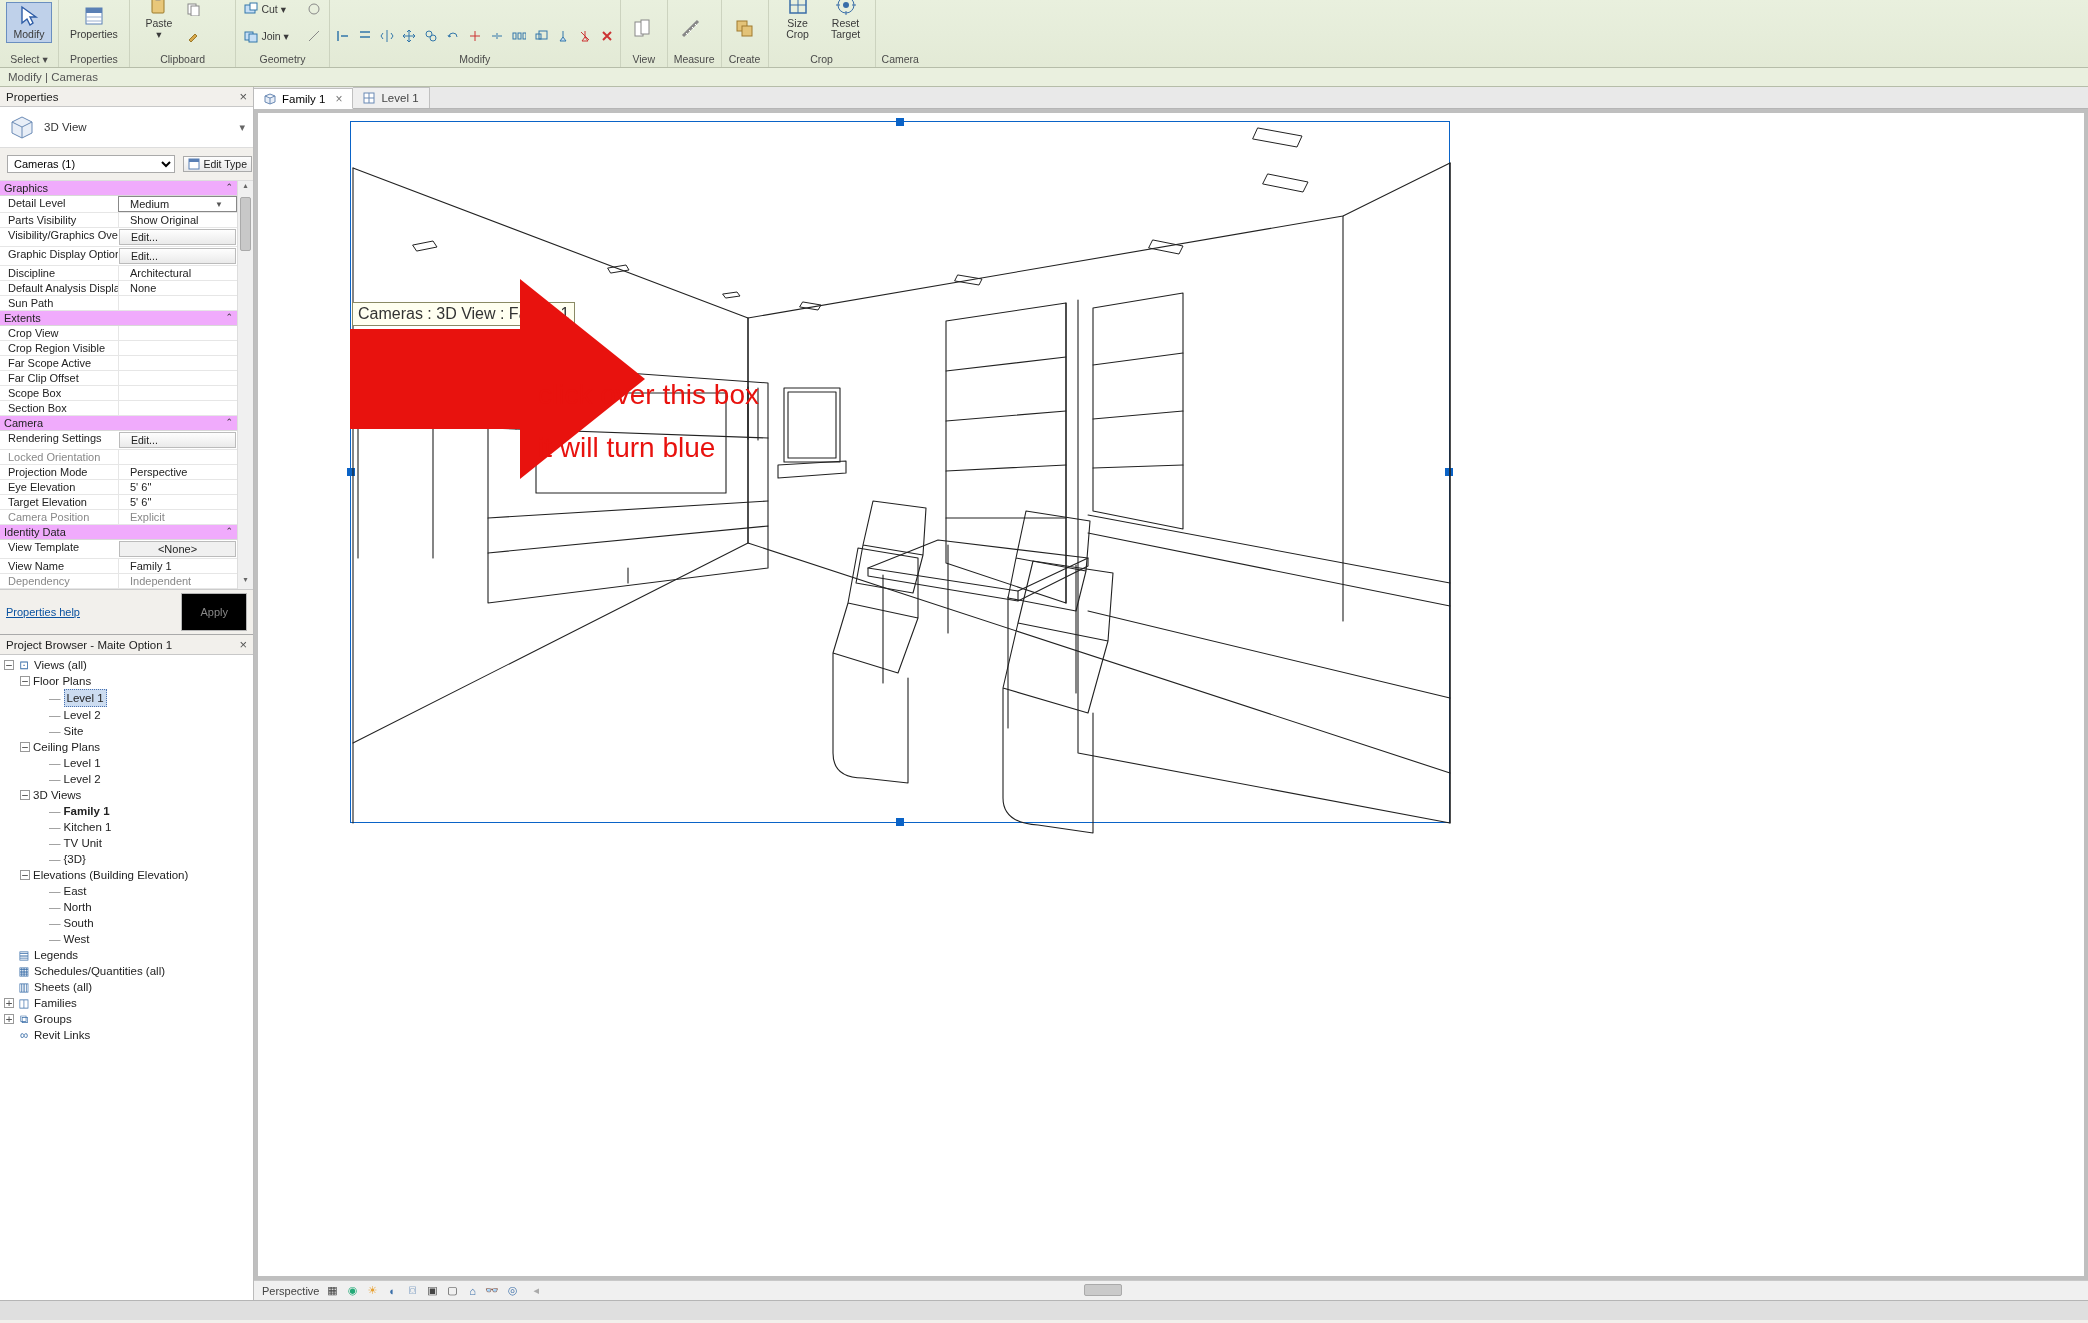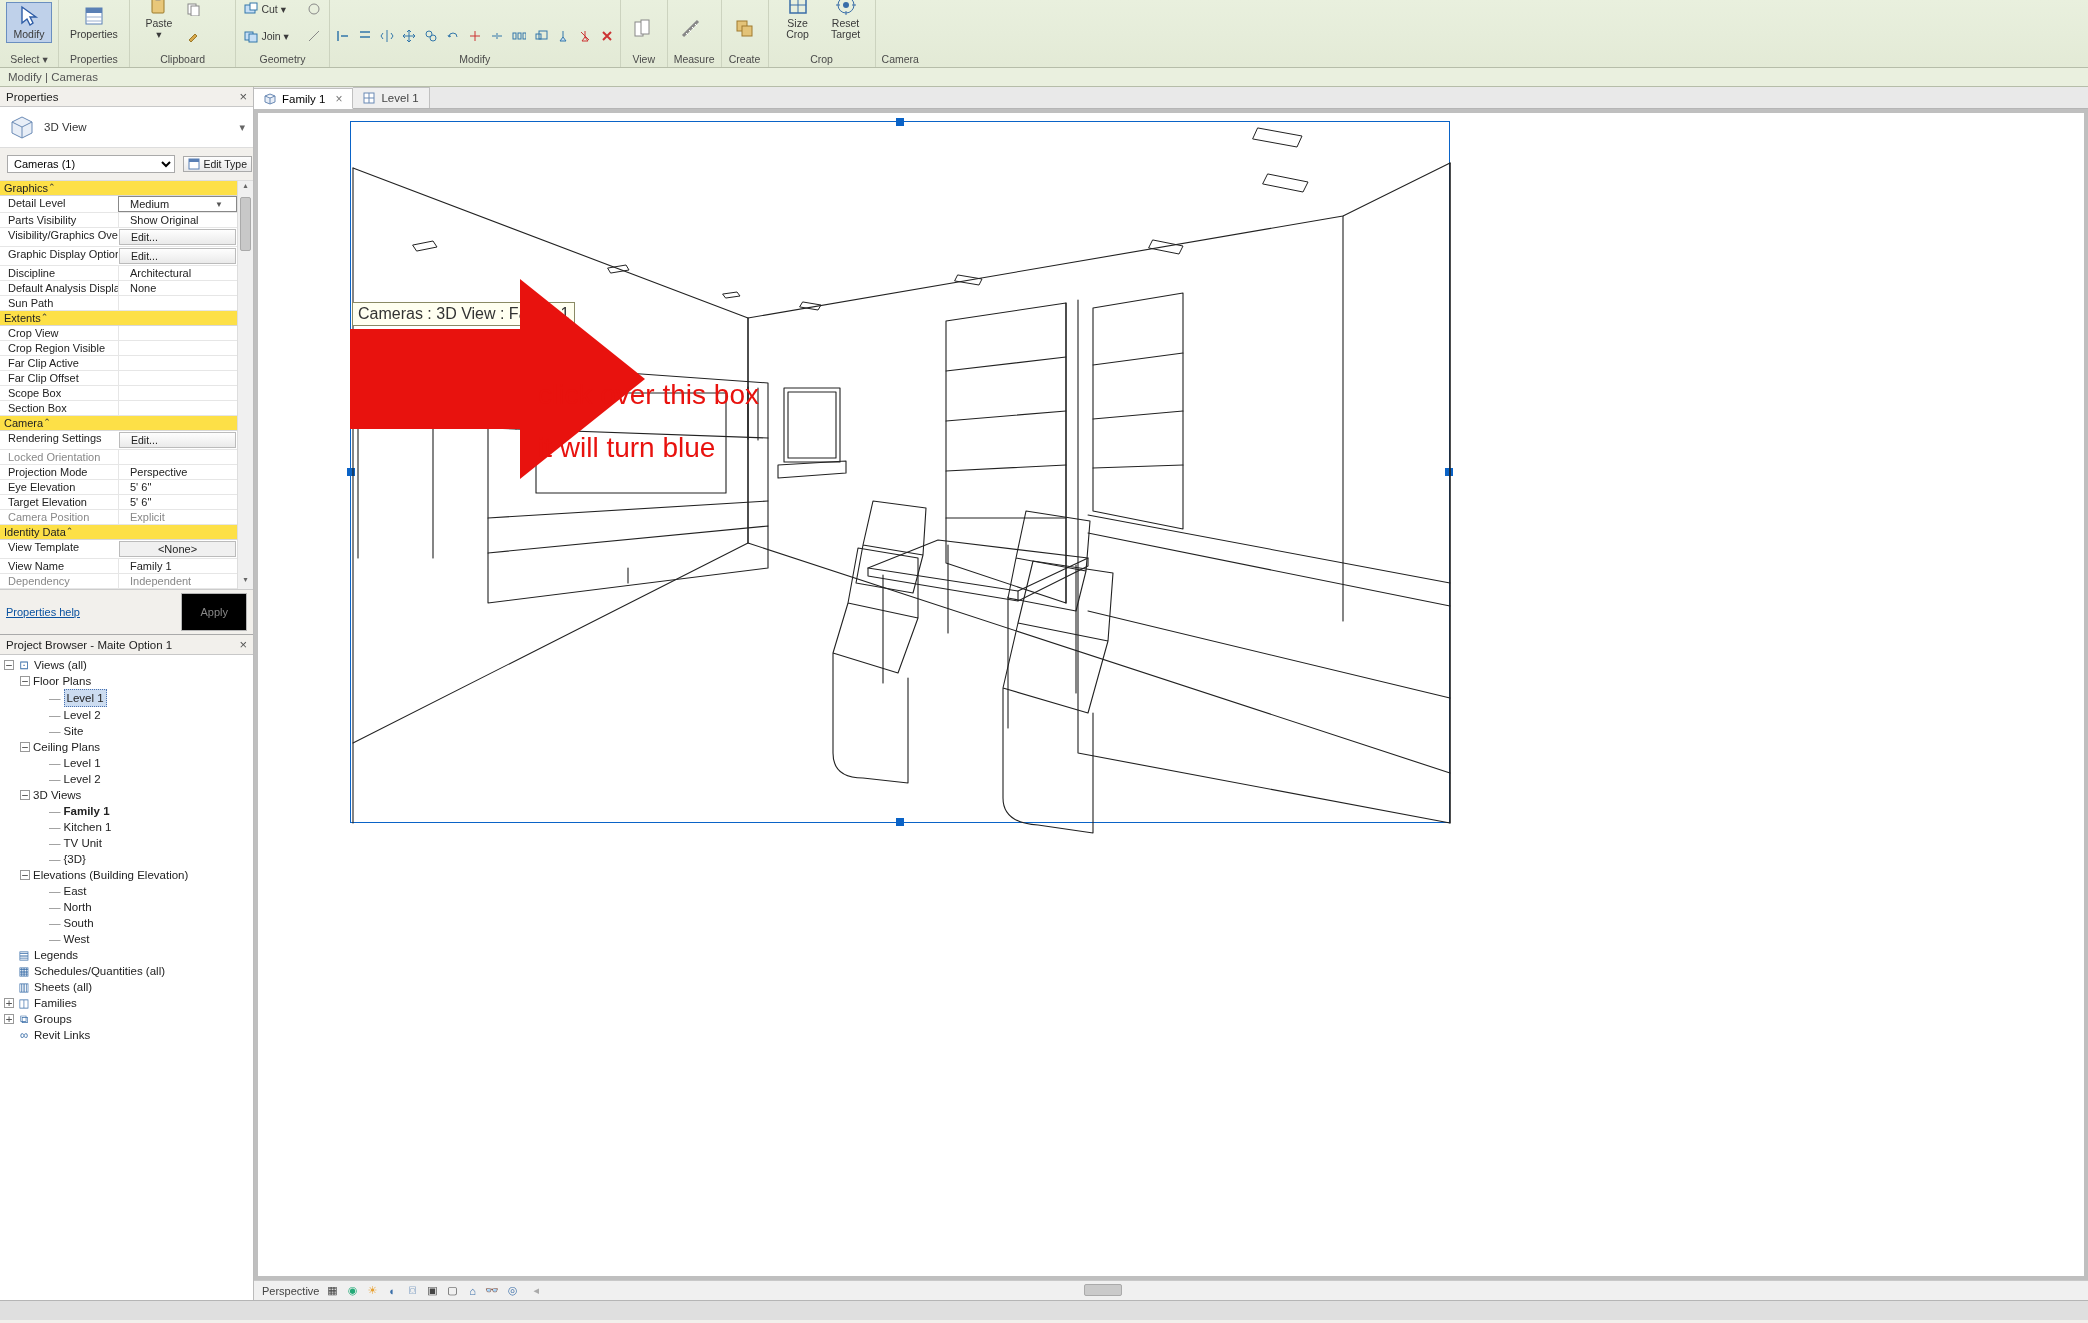--- a/index.html
+++ b/index.html
@@ -30,21 +30,21 @@
 
 .properties{flex:0 0 auto;display:flex;flex-direction:column;border-bottom:1px solid #aaa}
 .type-sel{display:flex;align-items:center;gap:8px;padding:8px 8px;border-bottom:1px solid #ddd;background:#fff}
 .type-sel .cube{width:28px;height:24px}
 .type-sel .tname{font-size:11.5px;color:#333}
 .type-sel .dd{margin-left:auto;color:#666}
 .combo-row{display:flex;align-items:center;border-bottom:1px solid #ddd}
 .combo-row select{flex:1;font-size:11px;border:1px solid #aaa;background:#fff;padding:1px 2px;margin:7px}
 .edit-type{display:flex;align-items:center;gap:3px;padding:1px 4px;border:1px solid #aaa;background:linear-gradient(#fefefe,#e9e9e9);font-size:10.5px;margin:1px;white-space:nowrap}
 .prop-grid{background:#fff;font-size:11px}
-.prop-grid .grp{background:#fde047;font-weight:400;padding:1px 4px;border-bottom:1px solid #d8d8d8;display:flex;justify-content:flex-start}
+.prop-grid .grp{background:#f0abfc;font-weight:400;padding:1px 4px;border-bottom:1px solid #d8d8d8;display:flex;justify-content:space-between}
 .prop-grid .grp .car{font-size:9px;color:#333}
 .prop-grid .row{display:flex;border-bottom:1px solid #e6e6e6}
 .prop-grid .row.ro{color:#888}
 .prop-grid .k{width:118px;padding:1px 4px 1px 8px;white-space:nowrap;overflow:hidden}
 .prop-grid .v{flex:1;padding:1px 11px;border-left:1px solid #e6e6e6;white-space:nowrap;overflow:hidden}
 .prop-grid .v.btn{text-align:left;background:linear-gradient(#fefefe,#eaeaea);margin:1px;border:1px solid #bbb;font-size:10.5px}
 .prop-grid .v.combo{border:1px solid #888;margin:0;display:flex;justify-content:space-between;align-items:center}
 .prop-grid .v.combo .dd{color:#555;font-size:8px;padding-right:2px}
 .prop-grid .v.none{background:#f0f0f0;text-align:center;border:1px solid #bbb;margin:1px}
 .prop-foot{display:flex;justify-content:space-between;align-items:center;padding:3px 6px;background:#f2f0ec;border-top:1px solid #ccc}
@@ -384,21 +384,21 @@
             </div>
             <div class="row">
               <div class="k">Crop View</div>
               <div class="v"></div>
             </div>
             <div class="row">
               <div class="k">Crop Region Visible</div>
               <div class="v"></div>
             </div>
             <div class="row">
-              <div class="k">Far Clip Active</div>
+              <div class="k">Far Scope Active</div>
               <div class="v"></div>
             </div>
             <div class="row">
               <div class="k">Far Clip Offset</div>
               <div class="v"></div>
             </div>
             <div class="row">
               <div class="k">Scope Box</div>
               <div class="v"></div>
             </div>

